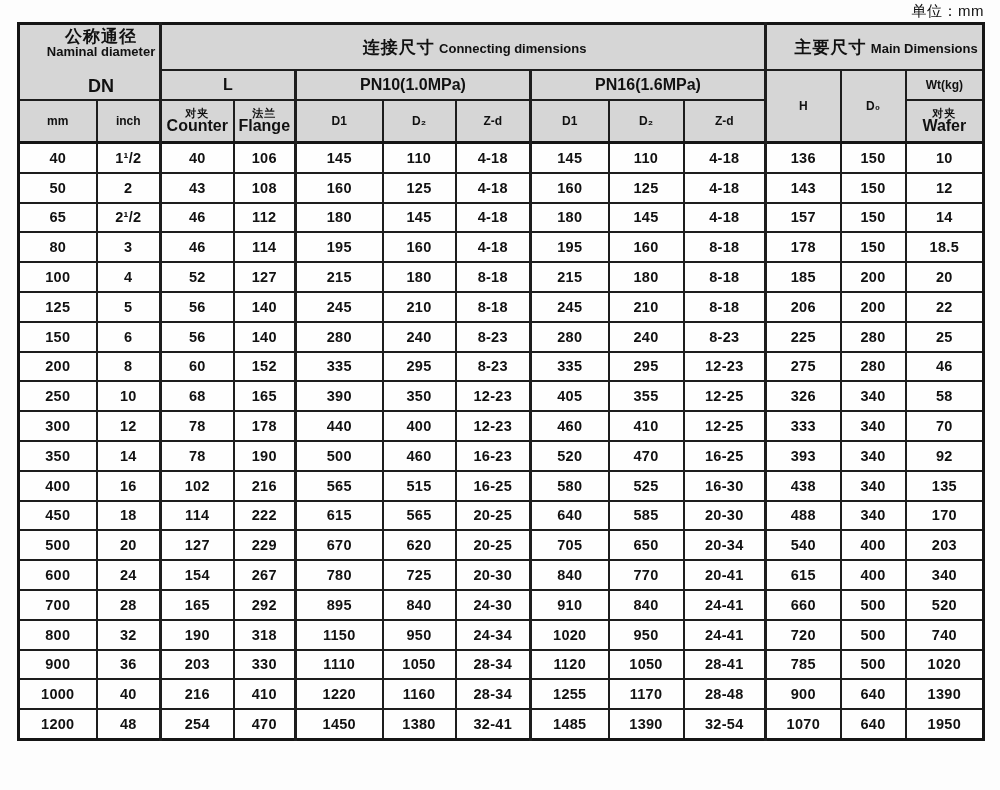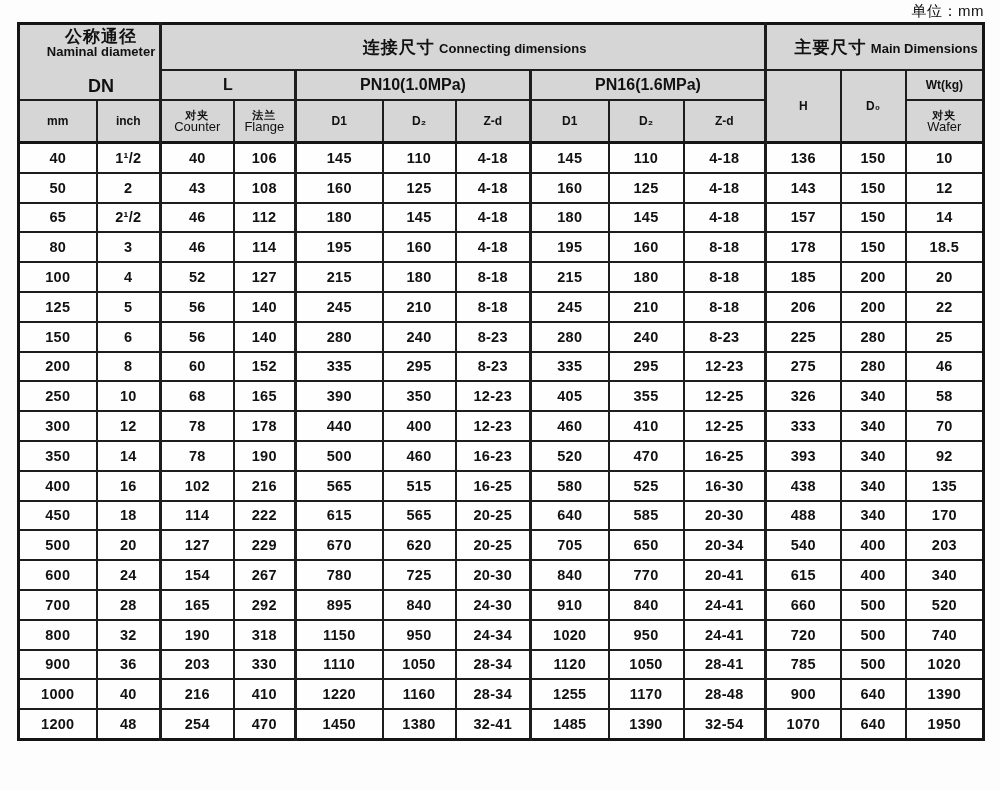--- a/index.html
+++ b/index.html
@@ -45,21 +45,21 @@
   table.dims .gsep { border-left-width: 3px; }
   thead th { background: #d6d6d6; }
   thead { border-bottom: 3px solid #151515; }
 
   tr.hr1 th { height: 44px; padding-left: 23px; }
   tr.hr2 th { height: 28px; }
   tr.hr3 th { height: 40px; }
 
   .zh-big { font-size: 17px; font-weight: bold; letter-spacing: 1px; }
   .en-small { font-size: 13px; font-weight: bold; letter-spacing: 0px; }
-  .en-tiny { font-size: 13px; font-weight: normal; line-height: 1; }
+  .en-tiny { font-size: 16px; font-weight: bold; line-height: 1; }
   .dn-code { font-size: 18px; font-weight: bold; margin-top: 19px; }
   .dn-cell .zh-big { line-height: 1.05; }
   .dn-cell .en-small { line-height: 1.0; font-size: 13px; }
   .dn-cell .dn-code { line-height: 1.05; }
 
   .sub-label { font-size: 16px; font-weight: bold; }
   .col-label { font-size: 12px; font-weight: bold; }
   .two-line .zh-big { line-height: 1.0; font-size: 11px; }
   .two-line .en-tiny { margin-top: -1px; }
 

